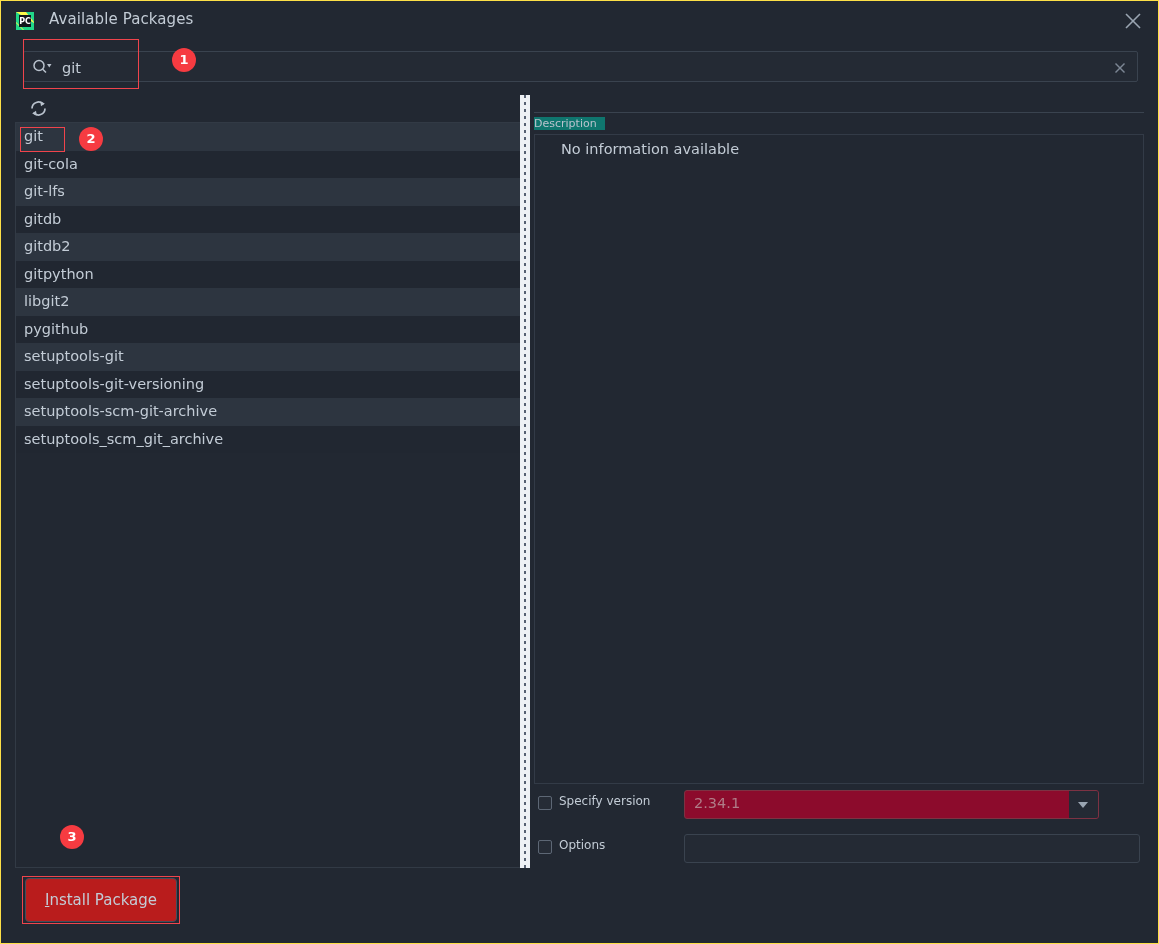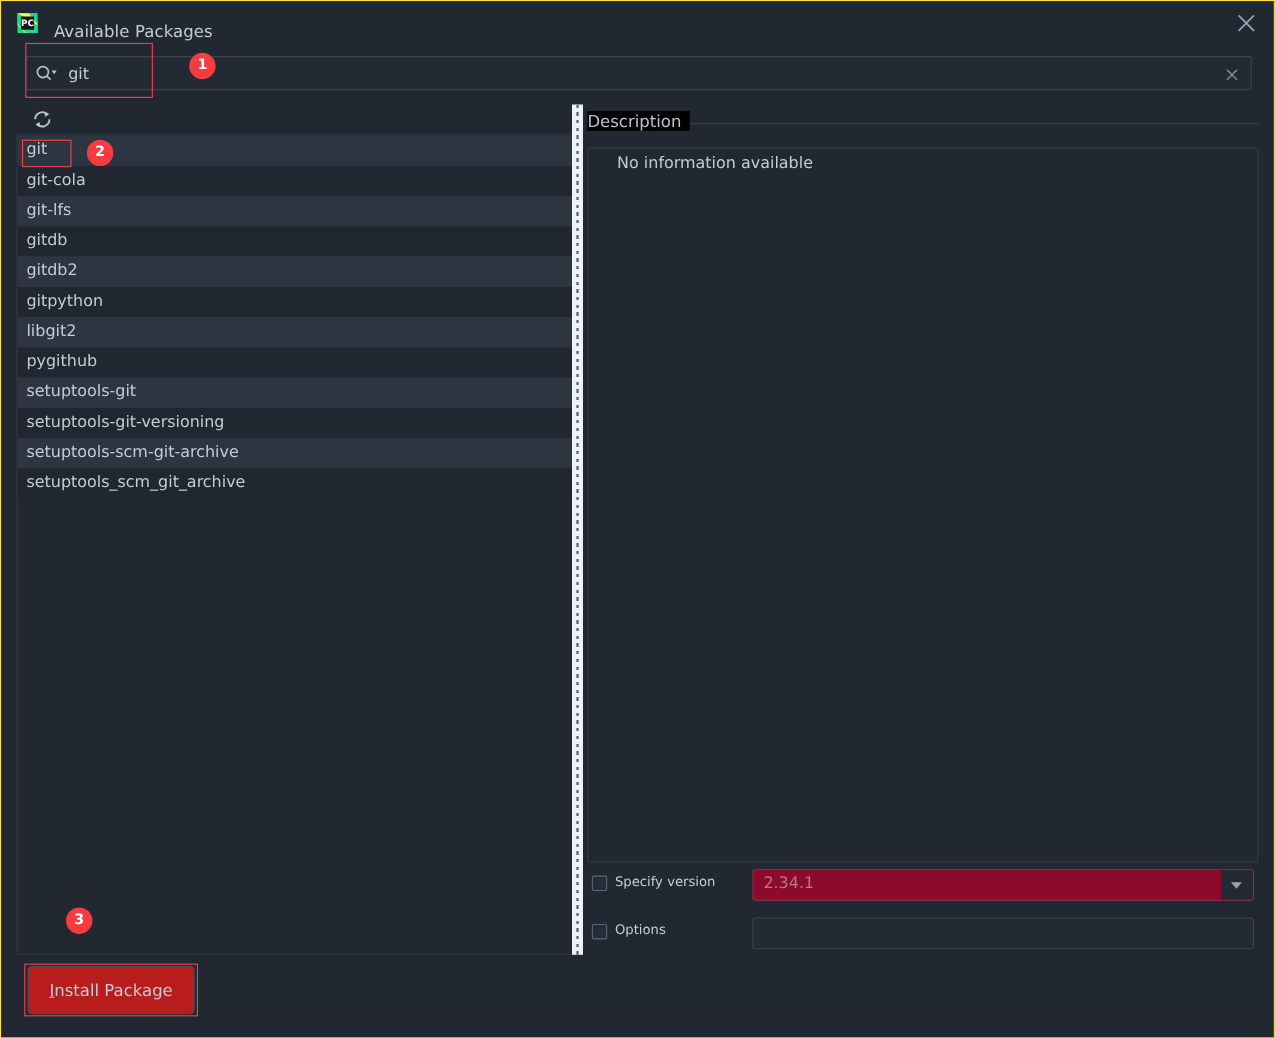--- a/index.html
+++ b/index.html
@@ -38,21 +38,20 @@
     left: 13px; top: 9px;
     width: 22px; height: 22px;
   }
   #dialog-title {
     position: absolute;
     left: 48px; top: 9px;
     font-size: 15px;
     color: #c3ccd6;
     letter-spacing: .1px;
     white-space: nowrap;
-    margin-top: 10px;
   }
   #window-close {
     position: absolute;
     right: 16px; top: 9px;
     width: 22px; height: 22px;
     cursor: pointer;
   }
 
   
   #search-row {
@@ -171,24 +170,24 @@
 
   
   #desc-header {
     position: absolute;
     left: 533px; top: 100px;
     width: 610px;
     height: 22px;
   }
   #desc-title {
     position: absolute;
-    left: 0; top: 0;
-    font-size: 15px;
+    left: 0; top: 16px;
+    font-size: 11px;
     color: #b9c2cd;
-    background: #000000;
+    background: #0f766e;
     padding-right: 8px;
     white-space: nowrap;
   }
   #desc-rule {
     position: absolute;
     left: 0; right: 0; top: 11px;
     height: 1px;
     background: #3a434f;
   }
   #desc-body {
@@ -226,21 +225,21 @@
     left: 25px; top: 2px;
     font-size: 12px;
     color: #c3ccd6;
     white-space: nowrap;
     cursor: default;
   }
 
   #version-combo {
     position: absolute;
     left: 150px; top: -2px;
-    width: 456px;
+    width: 415px;
     height: 29px;
     box-sizing: border-box;
     border: 1px solid #7d3243;
     border-radius: 3px;
     background: #8c0b2c;
     overflow: hidden;
   }
   #version-value {
     position: absolute;
     left: 9px; top: 4px;

